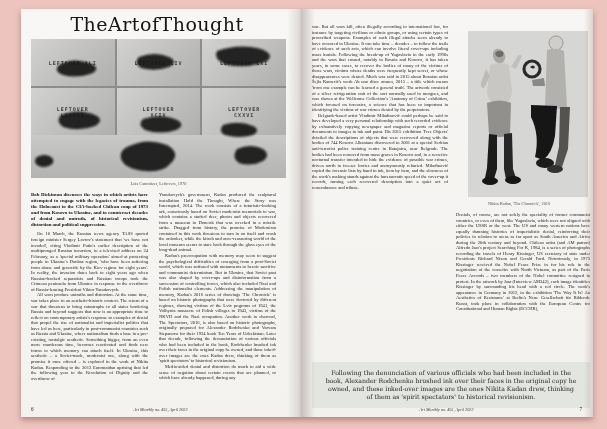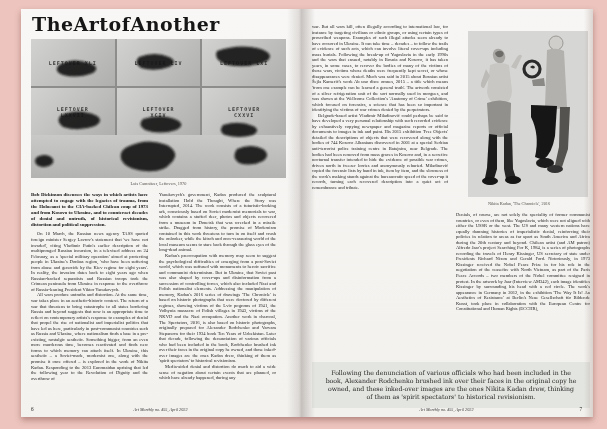--- a/index.html
+++ b/index.html
@@ -13,21 +13,21 @@
   .page { position:absolute; top:0; height:408px; }
   .page.left  { left:0; width:279px; background:linear-gradient(180deg,#f8f7f5,#f3f2ef); }
   .page.right { left:279px; width:293px; background:linear-gradient(180deg,#f7f6f4,#f2f1ee); }
   .spine { position:absolute; left:266px; top:0; width:28px; height:408px; pointer-events:none;
     background:linear-gradient(90deg, rgba(0,0,0,0) 0%, rgba(95,80,75,.16) 42%, rgba(95,80,75,.30) 52%, rgba(0,0,0,0) 100%); }
   .curl { position:absolute; right:0; top:0; width:9px; height:408px; pointer-events:none;
     background:linear-gradient(90deg, rgba(0,0,0,0), rgba(150,125,115,.28)); }
 
   
   .title { position:absolute; left:11px; top:3px; width:250px; display:flex;
-    justify-content:flex-start; font-family:"DejaVu Serif",serif; font-weight:bold;
+    justify-content:center; font-family:"DejaVu Serif",serif; font-weight:normal;
     font-size:19px; line-height:24px; color:#161616; letter-spacing:.5px; }
   .photo { position:absolute; left:10px; top:30px; width:255px; height:139px;
     background:#bdbdbd; overflow:hidden; }
   .drawers { position:absolute; left:0; top:0; right:0; height:96px; display:grid;
     grid-template-columns:1fr 1fr 1fr; grid-template-rows:1fr 1fr; gap:2px; background:#8d8d8b; }
   .drawer { background:linear-gradient(135deg,#d2d2d0,#afafad); display:flex;
     align-items:center; justify-content:center; }
   .drawer span { font-family:"DejaVu Sans Mono",monospace; font-weight:bold; font-size:5px;
     line-height:6px; letter-spacing:1px; color:#3b3b3b; width:62%; text-align:center; }
   .floor { position:absolute; left:0; bottom:0; width:100%; height:43px;
@@ -61,21 +61,21 @@
 <body>
 
 <div class="spread">
 
   <div class="page left">
 
     <div class="title">
       <span>The</span>
       <span>Art</span>
       <span>of</span>
-      <span>Another</span>
+      <span>Thought</span>
     </div>
 
     <div class="photo">
       <div class="drawers">
         <div class="drawer">
             <span>LEFTOVER XLI</span>
           </div>
         <div class="drawer">
             <span>LEFTOVER LIV</span>
           </div>

